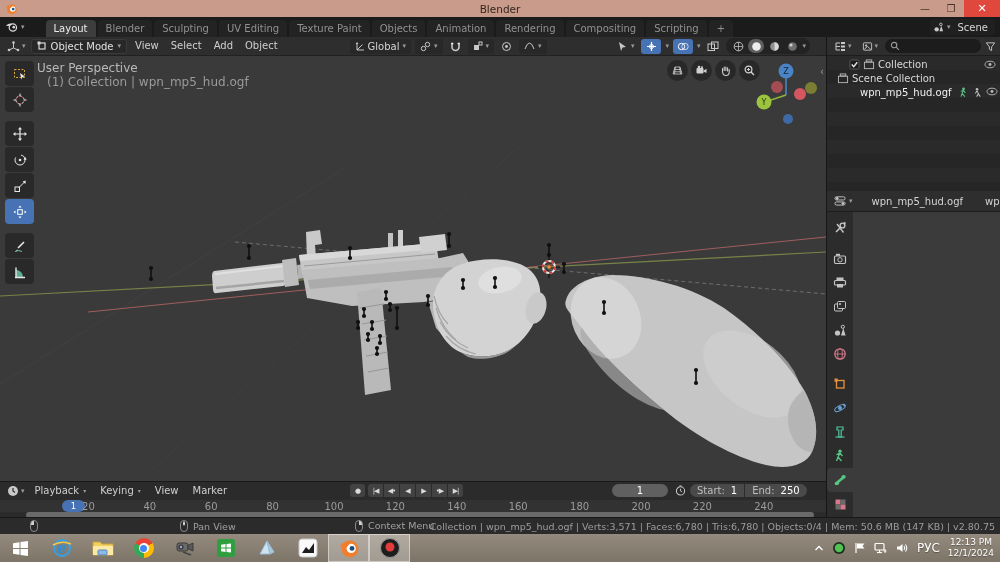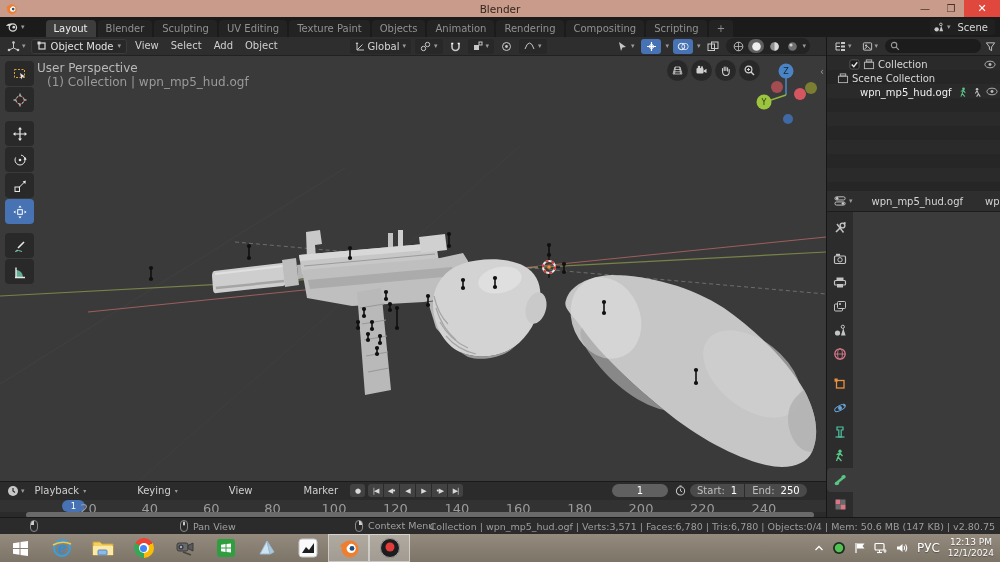--- a/index.html
+++ b/index.html
@@ -57,39 +57,39 @@
   .tool-btn { height:25px; background:rgba(40,40,40,.92); border-radius:4px; display:flex; align-items:center; justify-content:center; }
   .tool-btn.active { background:#4772b3; }
   .tool-gap { height:7px; }
   .nav-cluster { position:absolute; right:10px; top:4px; display:flex; gap:3px; }
   .nav-btn { width:21px; height:21px; border-radius:50%; background:rgba(38,38,38,.85); display:flex; align-items:center; justify-content:center; }
   .collapse-arrow { position:absolute; right:2px; top:10px; color:#9a9a9a; font-size:10px; }
 
   
   .timeline { height:36px; background:#2b2b2b; border-top:1px solid #1a1a1a; position:relative; }
   .tl-header { height:18px; display:flex; align-items:center; padding:0 4px; position:relative; }
-  .tl-menus { display:flex; align-items:center;gap:37px; }
+  .tl-menus { display:flex; align-items:center; }
   .tl-menus .menu-item { padding:0 7px; }
   .has-arrow::after { content:"▾"; font-size:6px; color:#9a9a9a; margin-left:4px; vertical-align:1px; }
   .transport { position:absolute; left:350px; top:2px; display:flex; gap:3px; align-items:center; }
   .tr-btn { min-width:15px; height:13px; background:#424242; border-radius:3px; color:#d9d9d9; font-size:7px;
             display:flex; align-items:center; justify-content:center; padding:0 2px; letter-spacing:-1px; }
   .tr-group { display:flex; gap:1px; }
   .tr-group .tr-btn { border-radius:0; }
   .tr-group .tr-btn:first-child { border-radius:3px 0 0 3px; }
   .tr-group .tr-btn:last-child { border-radius:0 3px 3px 0; }
   .frame-fields { position:absolute; left:612px; top:2px; display:flex; align-items:center; }
   .cur-frame { width:56px; height:13px; background:#606060; border-radius:7px; color:#fff; display:flex; align-items:center; justify-content:center; }
   .range-clock { margin:0 4px 0 7px; }
   .rng { height:13px; background:#4a4a4a; display:flex; align-items:center; padding:0 7px; gap:6px; }
   .rng .lbl { color:#bdbdbd; } .rng .v { color:#fff; }
   .rng.start { border-radius:7px 0 0 7px; margin-right:1px; }
   .rng.end { border-radius:0 7px 7px 0; }
   .tl-ruler { position:relative; height:12px; background:#323232; }
-  .ruler-num { position:absolute; top:1px; transform:translateX(-50%); color:#9b9b9b; font-size:13px; }
+  .ruler-num { position:absolute; top:1px; transform:translateX(-50%); color:#9b9b9b; font-size:10px; }
   .playhead { position:absolute; left:62px; top:0; width:23px; height:12px; background:#4772b3; border-radius:6px;
               color:#fff; font-size:8.5px; display:flex; align-items:center; justify-content:center; }
   .tl-scroll { position:relative; height:6px; background:#2b2b2b; }
   .tl-thumb { position:absolute; left:26px; right:12px; top:0px; height:6px; background:#6a6a6a; border-radius:3px; }
 
   
   .outliner { height:154px; display:flex; flex-direction:column; background:#262626; }
   .ol-header { height:19px; background:#2e2e2e; display:flex; align-items:center; gap:4px; padding:0 4px; border-bottom:1px solid #1d1d1d; }
   .search-box { flex:1; display:flex; align-items:center; gap:3px; background:#1c1c1c; border-radius:7px; height:14px; padding:0 5px; }
   .search-box input { background:transparent; border:none; outline:none; color:#ccc; width:60px; font-size:9px; }

